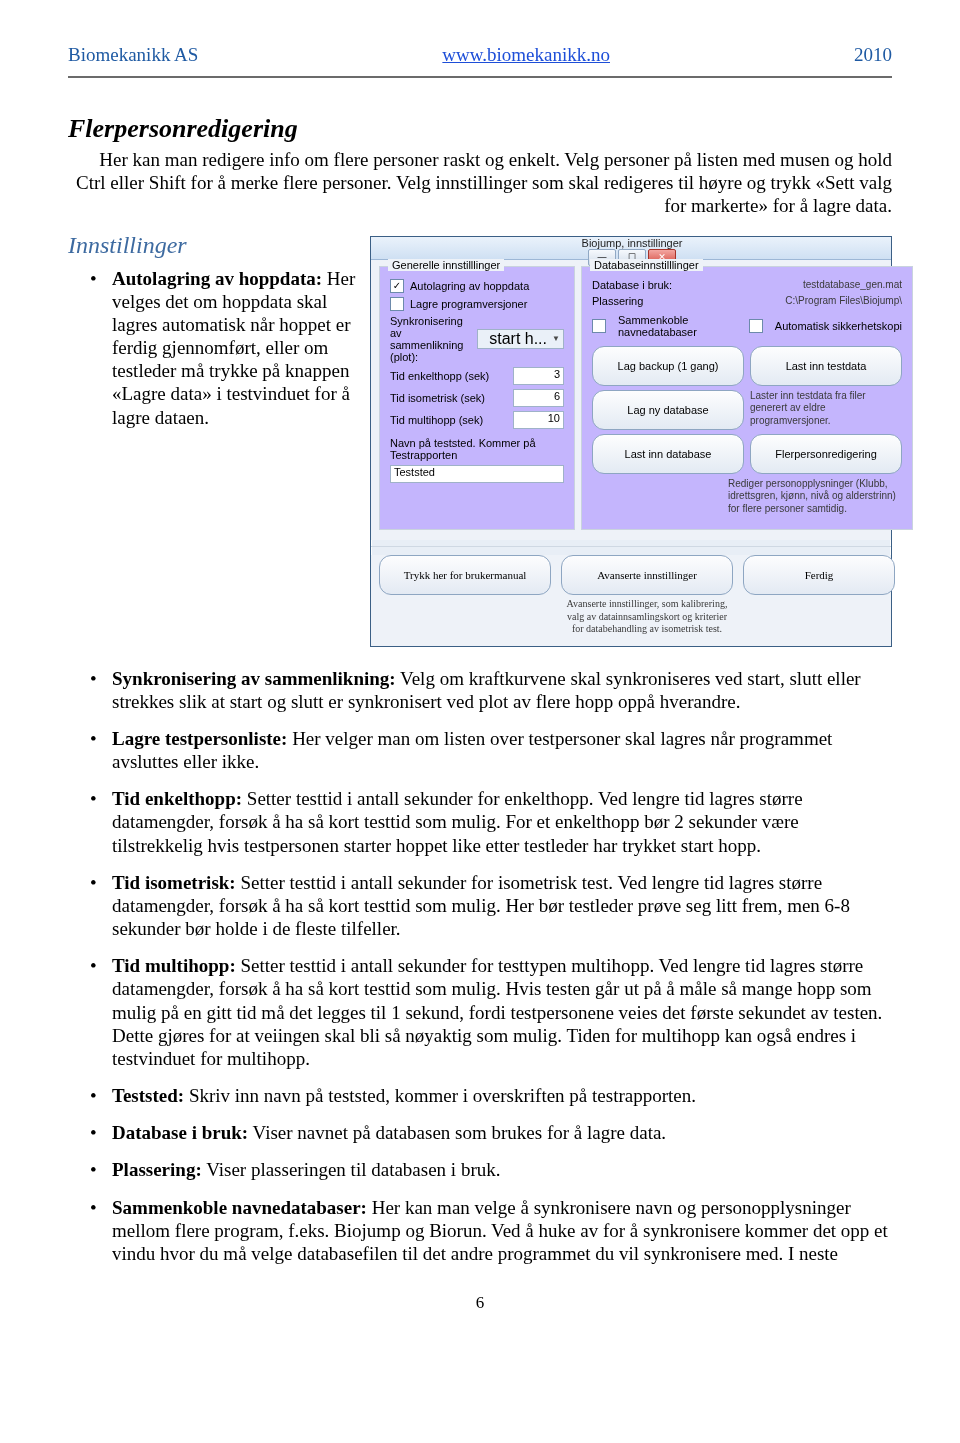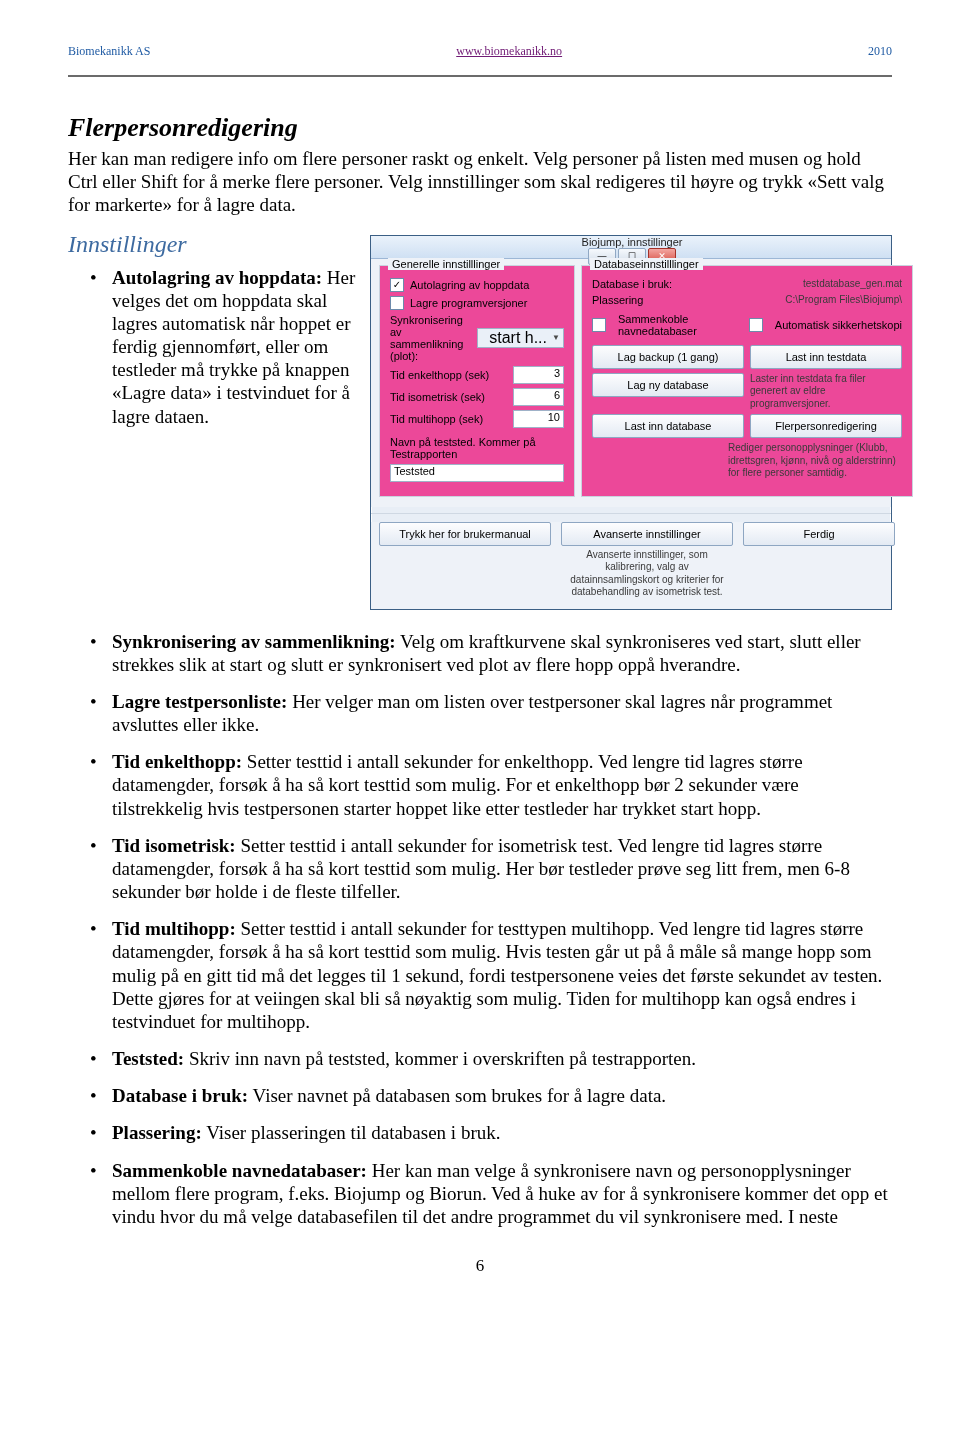--- a/index.html
+++ b/index.html
@@ -6,27 +6,27 @@
   body {
     width:960px;
     font-family: "Times New Roman", Times, serif;
     font-size:19px;
     color:#000;
     background:#fff;
   }
   .page { padding:44px 68px 10px 68px; }
 
   
-  .hdr { display:flex; justify-content:space-between; color:#1f5aa3; font-size:12px; border-bottom:2px solid #6b6b6b; padding-bottom:16px; }
-  .hdr a { color:#701a75; text-decoration:underline;text-align:right; }
+  .hdr { display:flex; justify-content:space-between; color:#1f5aa3; font-size:19px; border-bottom:2px solid #6b6b6b; padding-bottom:10px; }
+  .hdr a { color:#1d4ed8; text-decoration:underline;text-align:right; }
 
   h2.big { font-size:26px; font-style:italic; font-weight:bold; margin:36px 0 2px 0; }
   h3.mid { font-size:24px; font-style:italic; color:#3d6aa0; margin:14px 0 6px 0; font-weight:normal; }
 
-  p { margin:4px 0 10px 0; line-height:1.22; }
+  p { margin:4px 0 10px 0; line-height:1.22;text-align:right; }
 
   
   .float-wrap { position:relative; }
   .shot-float { float:right; margin:4px 0 12px 14px; }
 
   ul.bul { list-style:none; padding:0; margin:8px 0 0 22px; }
   ul.bul > li { position:relative; padding-left:22px; margin:0 0 14px 0; line-height:1.22; }
   ul.bul > li::before { content:"•"; position:absolute; left:0; top:0; font-size:19px; }
   .b { font-weight:bold; }
 
@@ -50,44 +50,44 @@
     padding:0 4px 0 6px;
     flex-direction:column;
   }
   .titlebar .ico { width:14px; height:14px; background:#c0392b; margin-right:5px; border-radius:2px; }
   .titlebar .ttl { flex:1; color:#1d1d1d; }
   .winbtns { display:flex; gap:2px; }
   .wbtn { width:26px; height:15px; background:linear-gradient(#f6f9fd,#d2ddea); border:1px solid #90a8c4; border-radius:2px; display:flex; align-items:center; justify-content:center; font-size:9px; }
   .wbtn.close { background:linear-gradient(#f3a6a1,#d44a3f); color:#fff; border-color:#a43229;}
 
   .winbody { display:flex; gap:6px; padding:6px 8px 10px 8px; background:#eef2f8; }
-  .gb { border:1px solid #c9d3de; background:#ec4899; padding:8px 10px 10px 10px; position:relative; flex:1; }
+  .gb { border:1px solid #c9d3de; background:#c4b5fd; padding:8px 10px 10px 10px; position:relative; flex:1; }
   .gb legend { position:absolute; top:-8px; left:8px; background:#eef2f8; padding:0 4px; font-size:11px; }
 
   .row { display:flex; align-items:center; gap:6px; margin:4px 0; }
   .lbl { flex:1; }
   .txtin { width:46px; height:16px; border:1px solid #9fb2c8; background:#fff; text-align:right; padding-right:3px; font-size:11px; }
   .txtin.wide { width:166px; text-align:left; padding-left:3px; }
   .chk { width:12px; height:12px; border:1px solid #6d8aab; background:#fff; display:inline-flex; align-items:center; justify-content:center; font-size:10px; line-height:1; }
 
   .sel { height:18px; border:1px solid #9fb2c8; background:#eaf0f8; padding:0 16px 0 11px; position:relative; font-size:16px; display:inline-flex; align-items:center; }
   .sel::after { content:"▼"; position:absolute; right:3px; font-size:8px; color:#4a4a4a; }
 
   .btn {
     height:22px; border:1px solid #8ea6c2; background:linear-gradient(#fdfdfe,#e3eaf3);
-    border-radius:2px; display:inline-flex; align-items:center; justify-content:center;
-    padding:0 10px; font-size:11px; min-width:110px;
+    border-radius:12px; display:inline-flex; align-items:center; justify-content:center;
+    padding:8px 10px; font-size:11px; min-width:110px;
   }
   .btn.wide { min-width:150px; }
   .small { font-size:10px; color:#3a3a3a; line-height:1.25; }
   .rcol-row { display:flex; gap:6px; margin:4px 0; align-items:flex-start; }
   .rcol-row .btn { flex:0 0 auto; min-width:130px; }
   .rcol-row .small { flex:1; }
 
-  .bottom { display:flex; align-items:flex-start; gap:10px; padding:0 8px 10px 8px; background:#eef2f8; }
+  .bottom { display:flex; align-items:flex-start; gap:10px; padding:0 8px 10px 8px; background:#eef2f8;font-family:Liberation Serif, serif; }
   .bottom .col { flex:1; }
   .bottom .btn.ferdig { min-width:130px; margin-left:auto; }
   hr.sep { border:none; border-top:1px solid #cfd8e3; margin:6px 0 8px 0; }
 
   .clear { clear:both; }
 </style>
 </head>
 <body>
 
 <div class="page">

